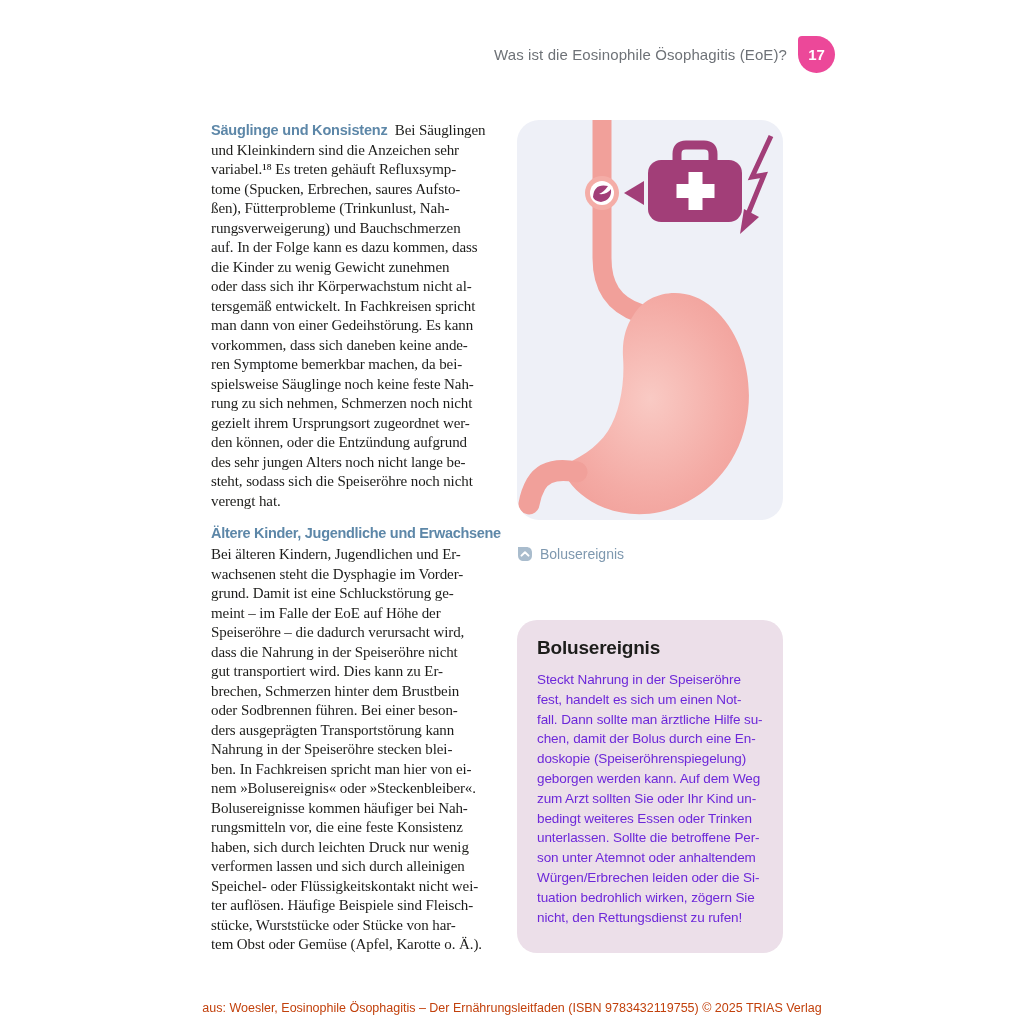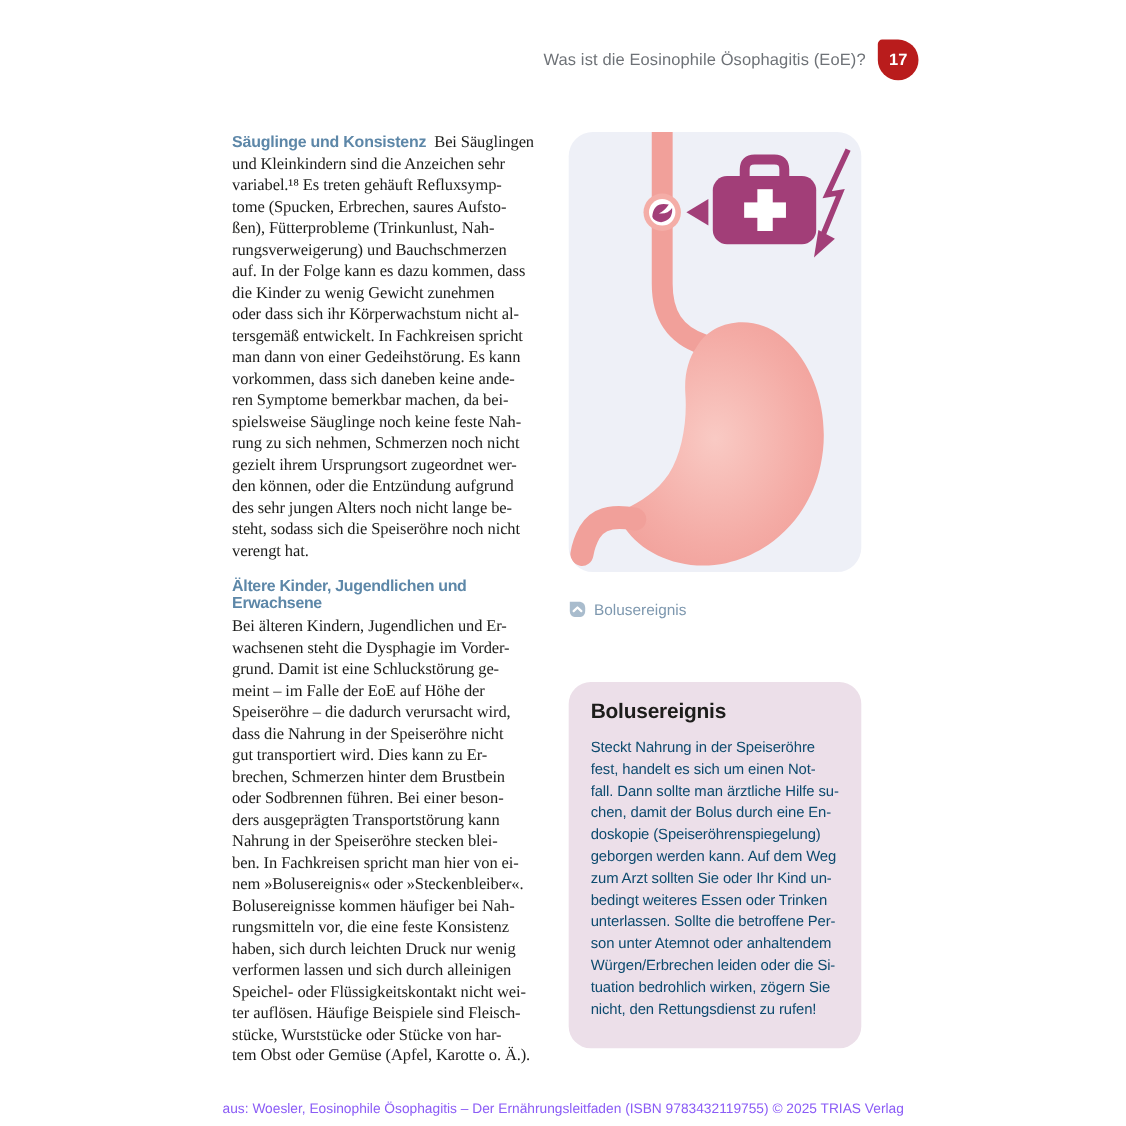--- a/index.html
+++ b/index.html
@@ -3,21 +3,21 @@
 <meta charset="utf-8">
 <style>
   html,body { margin:0; padding:0; }
   body { background:#fff; }
   .page { position:relative; width:1024px; height:1024px; background:#ffffff; overflow:hidden;
           font-family:"Liberation Sans", sans-serif;text-decoration:underline; }
 
   
   .hdr { position:absolute; top:36px; left:0; right:189px; display:flex; justify-content:flex-end; align-items:center; gap:11px; }
   .running-head { font-size:15px; color:#6e7277; letter-spacing:0.1px; }
-  .page-badge { width:37px; height:37px; background:#b91c1c; color:#fff; font-weight:700; font-size:15px;
+  .page-badge { width:37px; height:37px; background:#ec4899; color:#fff; font-weight:700; font-size:15px;
                 border-radius:4px 50% 50% 50%; display:flex; align-items:center; justify-content:center; }
 
   
   .text-col { position:absolute; left:211px; top:121px; width:292px; }
   .para { margin:0; font-family:"Liberation Serif", serif; font-size:15px; line-height:19.5px;
           color:#1d1d1b; white-space:pre; letter-spacing:-0.1px; }
   .inline-heading { font-family:"Liberation Sans", sans-serif; font-weight:700; font-size:14.5px;
                     color:#5d87a8; letter-spacing:-0.2px; }
   .sub-h { margin:14px 0 4px 0; font-family:"Liberation Sans", sans-serif; font-weight:700; font-size:14.5px;
            color:#5d87a8; letter-spacing:-0.3px; }
@@ -25,25 +25,25 @@
   
   .right-col { position:absolute; left:517px; top:120px; width:266px; }
   .illustration-panel { width:266px; height:400px; background:#eef0f7; border-radius:22px; overflow:hidden; }
   .illustration-panel svg { display:block; }
   .fig-caption { margin-top:26px; display:flex; align-items:center; gap:7px;
                  font-size:14px; color:#7e98af; }
   .cap-icon { width:16px; height:16px; flex:0 0 auto; }
 
   .info-box { margin-top:58px; background:#ecdfe9; border-radius:20px; padding:17px 20px 26px 20px; }
   .info-box h2 { margin:0 0 11px 0; font-size:19px; font-weight:700; color:#1d1d1b; letter-spacing:-0.2px; }
-  .info-box p { margin:0; font-size:13.5px; line-height:19.8px; color:#0c4a6e; white-space:pre; letter-spacing:-0.1px; }
+  .info-box p { margin:0; font-size:13.5px; line-height:19.8px; color:#6d28d9; white-space:pre; letter-spacing:-0.1px; }
 
   
   .ftr { position:absolute; left:0; right:0; bottom:9px; text-align:center;
-         font-size:12.5px; color:#8b5cf6; }
+         font-size:12.5px; color:#c2410c; }
 </style>
 </head>
 <body>
 
 <div class="page">
 
   <header class="hdr">
     <span class="running-head">Was ist die Eosinophile Ösophagitis (EoE)?</span>
     <span class="page-badge">17</span>
   </header>
@@ -62,21 +62,21 @@
 man dann von einer Gedeihstörung. Es kann
 vorkommen, dass sich daneben keine ande-
 ren Symptome bemerkbar machen, da bei-
 spielsweise Säuglinge noch keine feste Nah-
 rung zu sich nehmen, Schmerzen noch nicht
 gezielt ihrem Ursprungsort zugeordnet wer-
 den können, oder die Entzündung aufgrund
 des sehr jungen Alters noch nicht lange be-
 steht, sodass sich die Speiseröhre noch nicht
 verengt hat.</span></p>
-    <h3 class="sub-h">Ältere Kinder, Jugendlichen und Erwachsene</h3>
+    <h3 class="sub-h">Ältere Kinder, Jugendliche und Erwachsene</h3>
     <p class="para">Bei älteren Kindern, Jugendlichen und Er-
 wachsenen steht die Dysphagie im Vorder-
 grund. Damit ist eine Schluckstörung ge-
 meint – im Falle der EoE auf Höhe der
 Speiseröhre – die dadurch verursacht wird,
 dass die Nahrung in der Speiseröhre nicht
 gut transportiert wird. Dies kann zu Er-
 brechen, Schmerzen hinter dem Brustbein
 oder Sodbrennen führen. Bei einer beson-
 ders ausgeprägten Transportstörung kann

